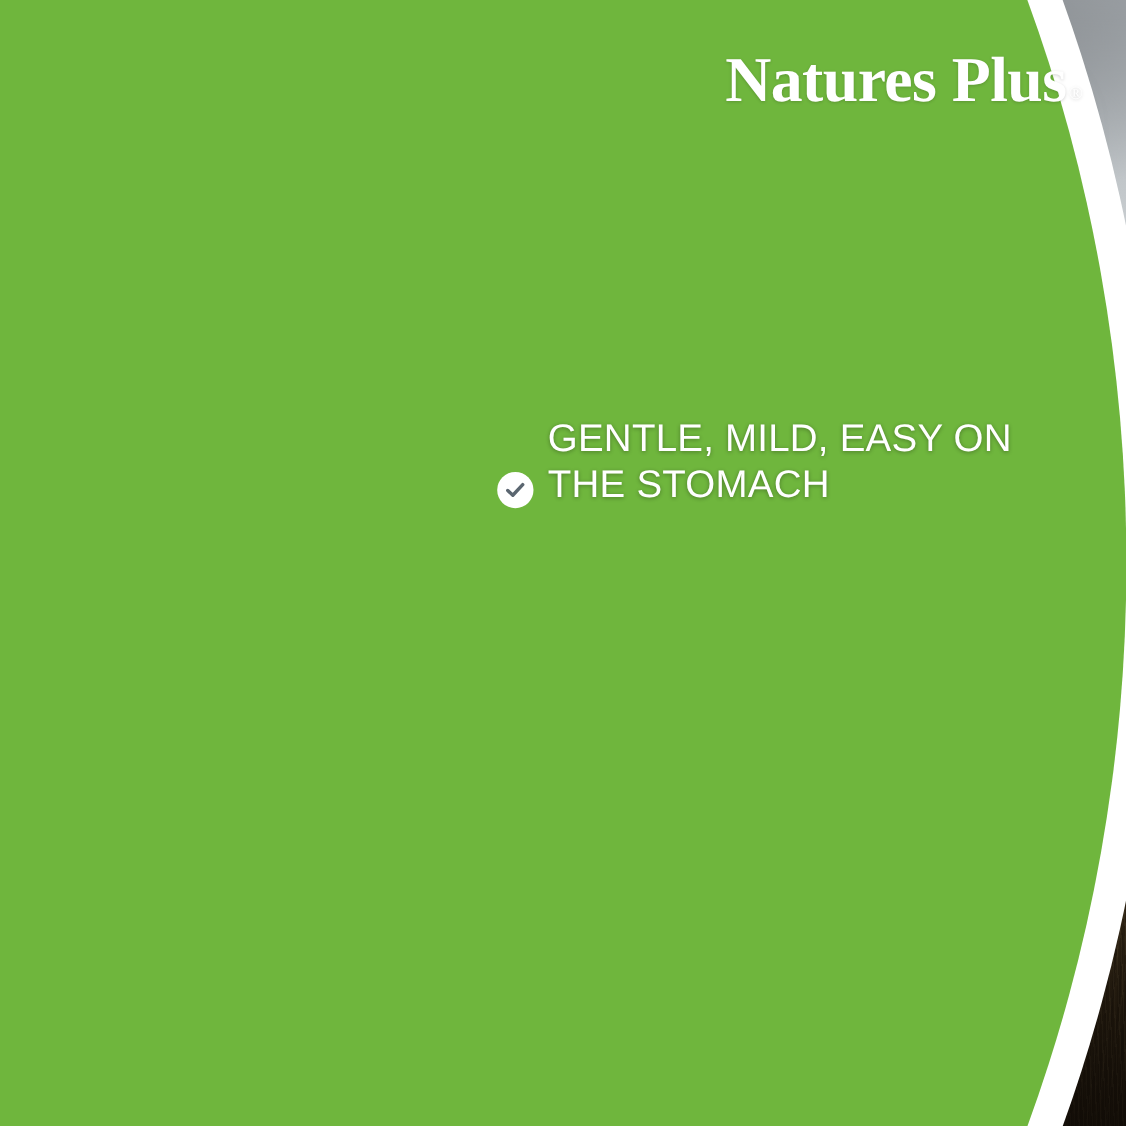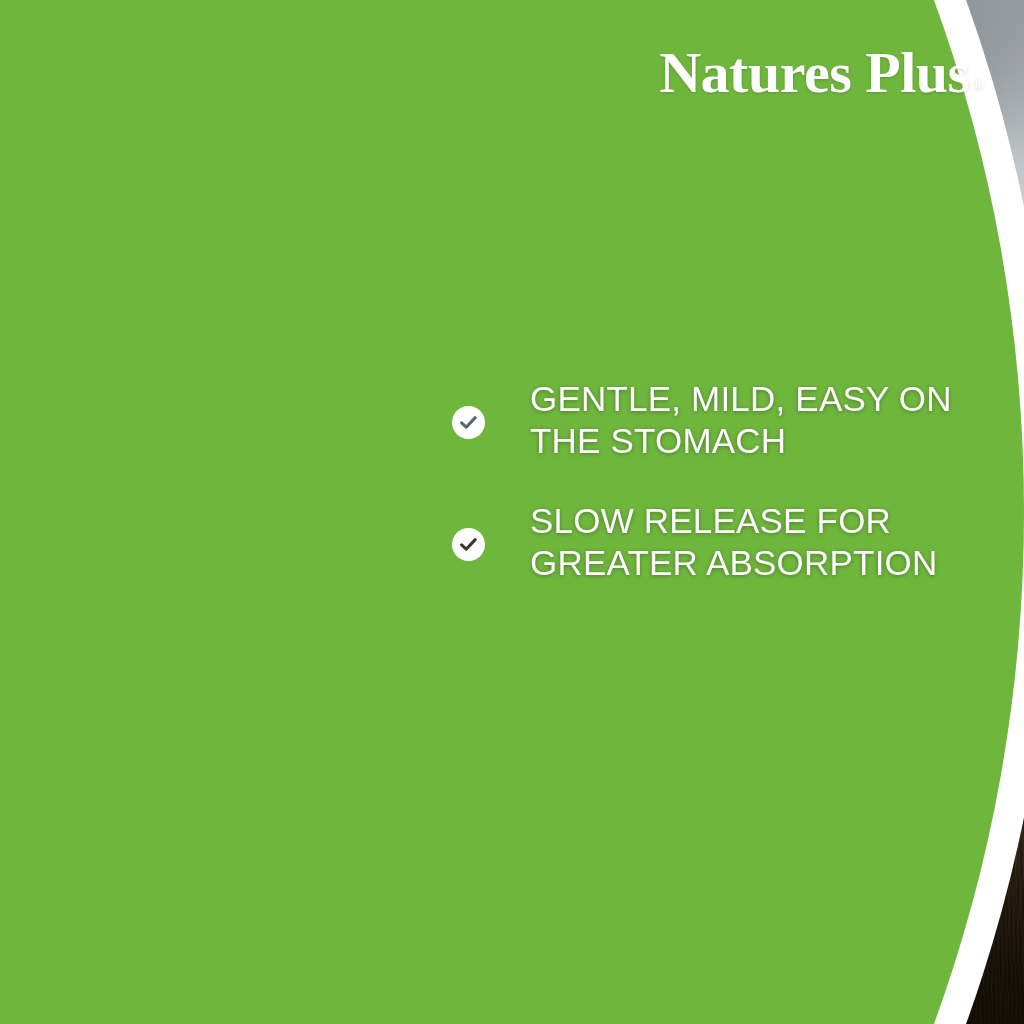--- a/index.html
+++ b/index.html
@@ -287,23 +287,22 @@
 
   .bullets {
     position: absolute;
     left: 452px;
     top: 378px;
     width: 540px;
   }
   .bullet {
     position: relative;
     display: flex;
-    align-items: center;
+    align-items: flex-end;
     margin-bottom: 38px;
-    gap: 32px;
   }
   .bullet:last-child { margin-bottom: 0; }
 
   .check-icon {
     flex: 0 0 auto;
     width: 33px;
     height: 33px;
     border-radius: 50%;
     background: #ffffff;
     display: flex;
@@ -408,24 +407,16 @@
         <span class="check-icon">
           <svg width="19" height="19" viewBox="0 0 19 19" aria-hidden="true">
             <path d="M2.6 9.9 L7.2 14.2 L16.2 4.6" stroke="#5b6670" stroke-width="3.1" fill="none" stroke-linecap="round" stroke-linejoin="round"></path>
           </svg>
         </span>
         <span class="bullet-text">GENTLE, MILD, EASY ON THE STOMACH</span>
       </div>
 
 
 
-      <div class="bullet">
-        <span class="check-icon">
-          <svg width="19" height="19" viewBox="0 0 19 19" aria-hidden="true">
-            <path d="M2.6 9.9 L7.2 14.2 L16.2 4.6" stroke="#3d3529" stroke-width="3.1" fill="none" stroke-linecap="round" stroke-linejoin="round"></path>
-          </svg>
-        </span>
-        <span class="bullet-text">SLOW RELEASE FOR GREATER ABSORPTION</span>
-      </div>
 
     </div>
   </div>
 </div>
 
 </body></html>

